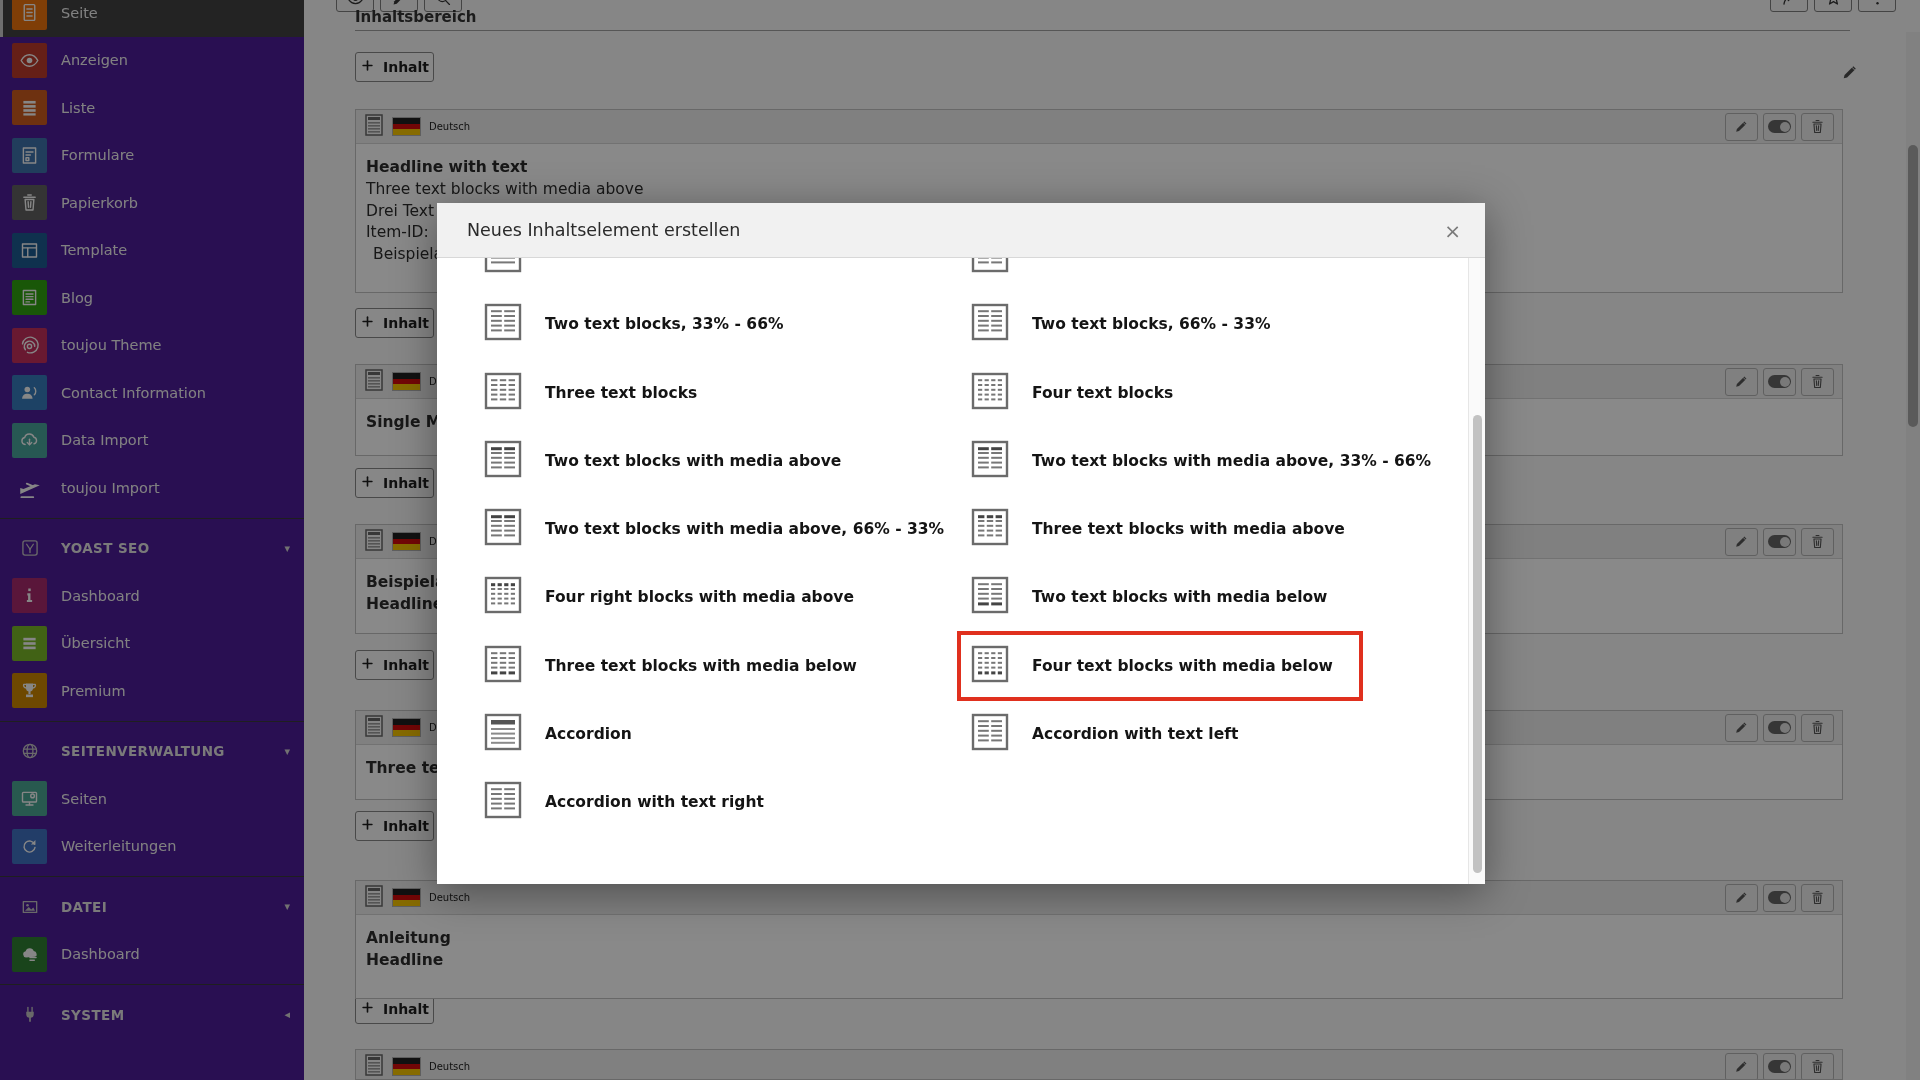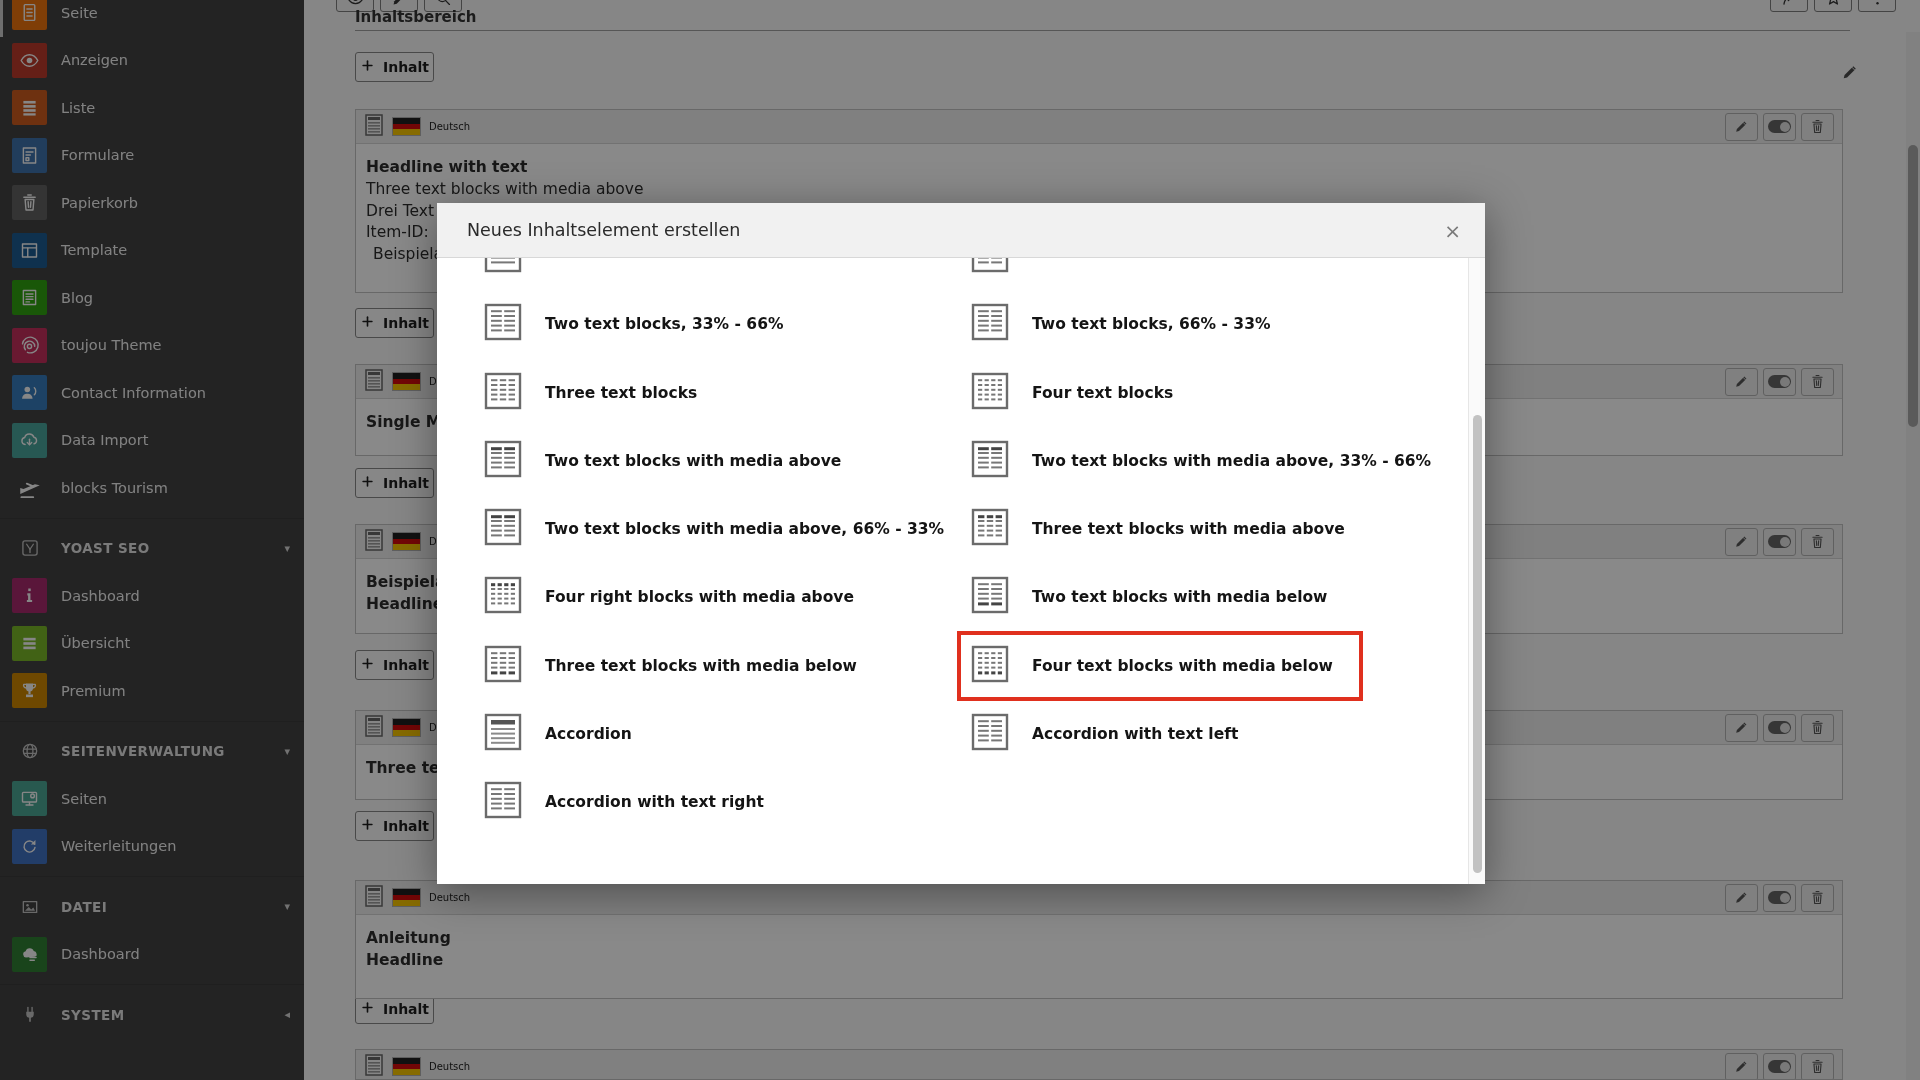--- a/index.html
+++ b/index.html
@@ -1,19 +1,19 @@
 <!DOCTYPE html>
 <html><head>
 <meta charset="utf-8">
 <style>
   html,body{margin:0;padding:0;}
   body{width:1920px;height:1080px;overflow:hidden;position:relative;
        font-family:"DejaVu Sans","Liberation Sans",sans-serif;background:#f4f4f4;}
   
-  .sidebar{position:absolute;left:0;top:0;width:304px;height:1080px;background:#404040;z-index:1;}
+  .sidebar{position:absolute;left:0;top:0;width:304px;height:1080px;background:#4c1d95;z-index:1;}
   .sb-wrap{margin-top:-11px;}
   .sb-item{height:47.5px;display:flex;align-items:center;gap:14px;padding-left:12px;box-sizing:border-box;cursor:pointer;}
   .sb-item.active{background:#414141;border-left:3px solid #c8c8c8;padding-left:9px;}
   .tile{width:35px;height:35px;border-radius:2px;display:flex;align-items:center;justify-content:center;flex:none;}
   .sb-label{color:#ececec;font-size:14.5px;white-space:nowrap;}
   .sb-div{height:1px;background:#3a3a3a;margin:6px 0;}
   .sb-header{height:47.5px;display:flex;align-items:center;gap:14px;padding:0 14px 0 12px;box-sizing:border-box;cursor:pointer;}
   .sb-hicon{width:35px;display:flex;align-items:center;justify-content:center;flex:none;}
   .sb-hlabel{color:#dedede;font-size:13.5px;font-weight:bold;letter-spacing:.4px;flex:1;white-space:nowrap;}
   .sb-arrow{color:#cfcfcf;font-size:11px;}
@@ -171,21 +171,21 @@
         <span class="sb-label">Data Import</span>
       </div>
       <div class="sb-item">
         <span class="tile">
           <svg width="26" height="26" viewBox="0 0 24 24" fill="none" stroke="#f5f5f5" stroke-width="1.6" stroke-linecap="round" stroke-linejoin="round">
             <path d="M3 17.5 21 9.5l-4.5-1L6 13l-3-1Z" fill="#f5f5f5" stroke="none"></path>
             <path d="M9 8l5 2"></path>
             <line x1="4" y1="20.5" x2="15" y2="20.5"></line>
           </svg>
         </span>
-        <span class="sb-label">blocks Tourism</span>
+        <span class="sb-label">toujou Import</span>
       </div>
       <div class="sb-div"></div>
       <div class="sb-header">
         <span class="sb-hicon">
           <svg width="20" height="20" viewBox="0 0 24 24" fill="none" stroke="#c0c0c0" stroke-width="1.6" stroke-linecap="round" stroke-linejoin="round">
             <rect x="3.5" y="3.5" width="17" height="17" rx="2.5"></rect>
             <path d="M8 7.5l4 6 4-6"></path>
             <line x1="12" y1="13.5" x2="12" y2="17.5"></line>
           </svg>
         </span>

